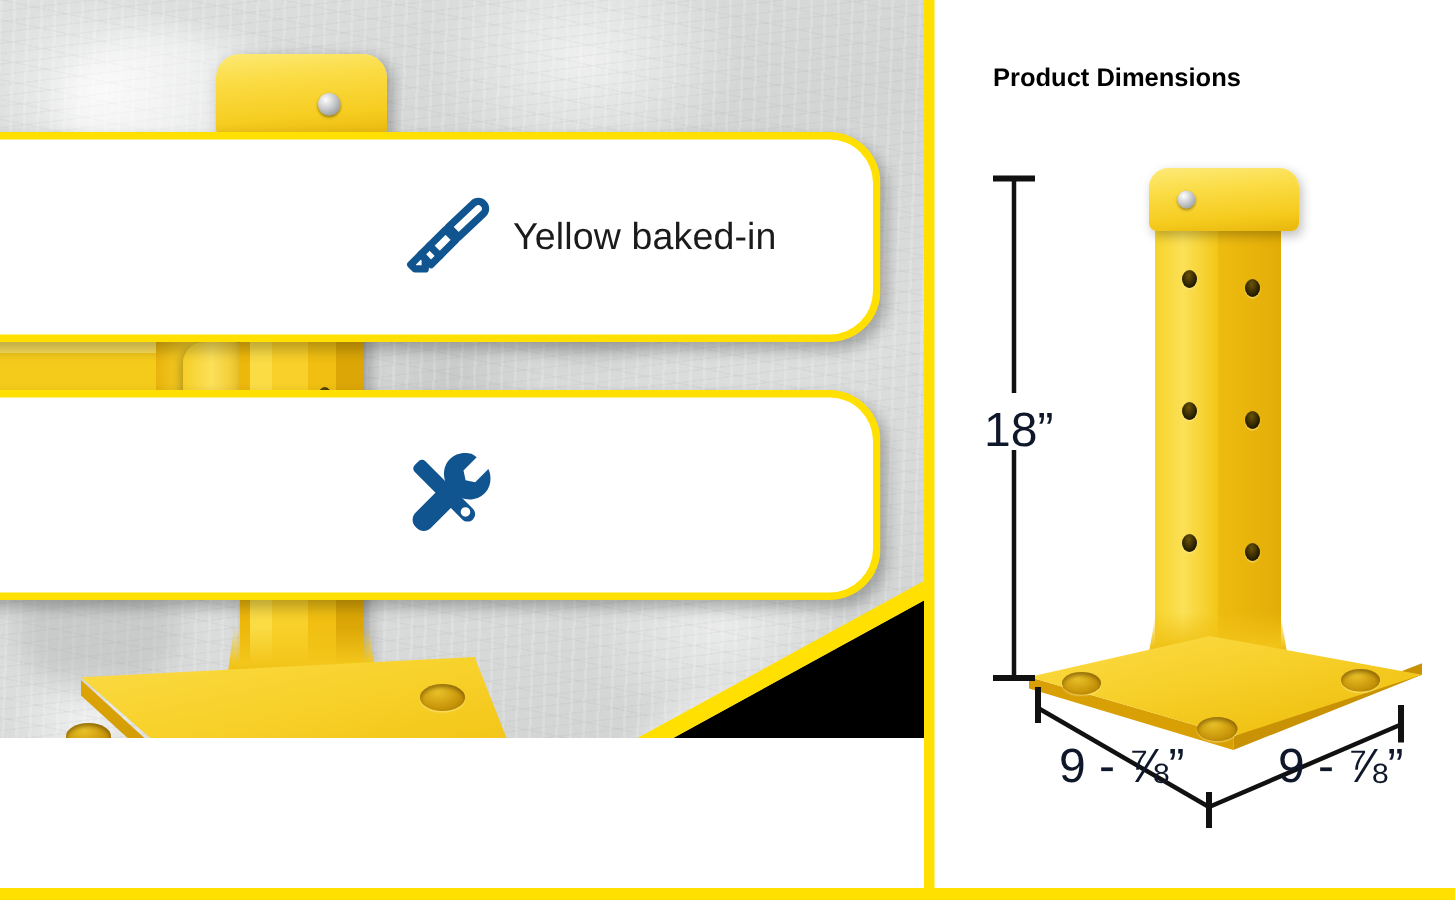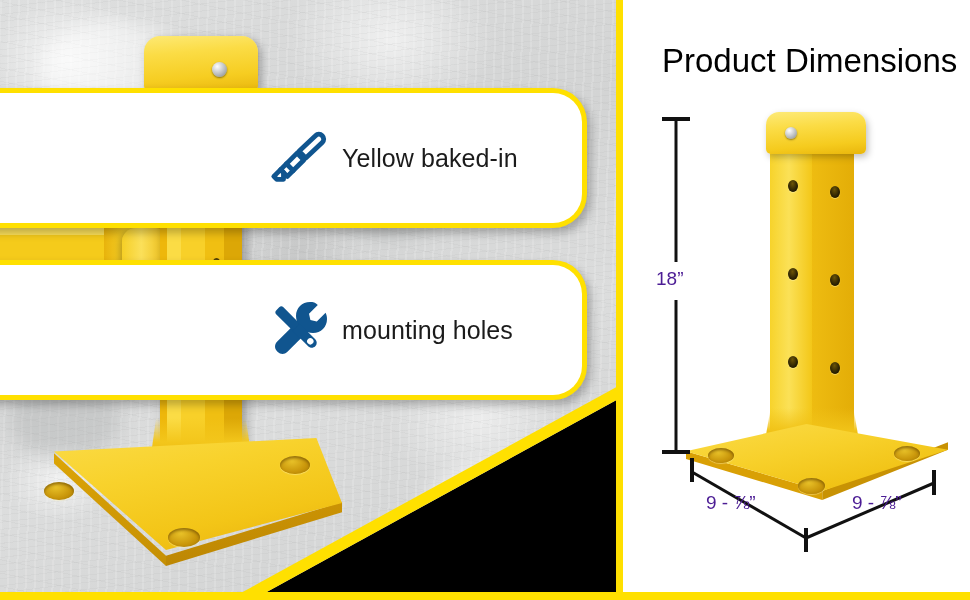--- a/index.html
+++ b/index.html
@@ -1,21 +1,21 @@
 <!DOCTYPE html>
 <html><head>
 <meta charset="utf-8">
 <style>
   html,body{margin:0;padding:0;}
   body{width:970px;height:600px;overflow:hidden;background:#fff;
        font-family:"Liberation Sans",sans-serif;}
   #stage{position:relative;width:970px;height:600px;overflow:hidden;}
 
   
-  #photo-panel{position:absolute;left:0;top:0;width:622px;height:600px;overflow:hidden;
+  #photo-panel{position:absolute;left:0;top:0;width:622px;height:492px;overflow:hidden;
     background:
       radial-gradient(ellipse 120px 90px at 70px 60px, rgba(255,255,255,.75), rgba(255,255,255,0) 70%),
       radial-gradient(ellipse 150px 110px at 390px 40px, rgba(255,255,255,.6), rgba(255,255,255,0) 70%),
       radial-gradient(ellipse 90px 70px at 300px 250px, rgba(185,186,186,.5), rgba(185,186,186,0) 70%),
       radial-gradient(ellipse 130px 100px at 480px 420px, rgba(255,255,255,.5), rgba(255,255,255,0) 70%),
       radial-gradient(ellipse 80px 60px at 60px 480px, rgba(255,255,255,.6), rgba(255,255,255,0) 70%),
       linear-gradient(160deg,#dedfdf 0%,#d3d4d4 38%,#dcdddd 62%,#cfd0d0 100%);
   }
   
   .grain{position:absolute;inset:0;opacity:.5;
@@ -90,21 +90,21 @@
     display:flex;align-items:center;justify-content:center;}
   .callout-text{font-size:25px;line-height:1.22;color:#1b1b1b;letter-spacing:.1px;}
   .callout-text .strong{font-weight:bold;color:#10558f;}
   .callout-text .plain{font-weight:normal;}
 
   
   #dim-panel{position:absolute;left:622px;top:0;width:348px;height:600px;background:#fff;}
   #divider-vert{position:absolute;left:616px;top:0;width:7px;height:600px;background:#ffe000;}
   #bottom-strip{position:absolute;left:0;top:592px;width:970px;height:8px;background:#ffe000;}
 
-  #dim-title{position:absolute;left:40px;top:42px;font-size:33px;font-weight:normal;color:#000;}
+  #dim-title{position:absolute;left:40px;top:42px;font-size:17px;font-weight:bold;color:#000;}
 
   
   #post-dim-cap{position:absolute;left:766px;top:112px;width:100px;height:42px;
     background:linear-gradient(175deg,#fdea78 0%,#fbdc45 35%,#f5cb1e 75%,#e9b60c 100%);
     border-radius:13px 13px 5px 5px;box-shadow:2px 3px 7px rgba(0,0,0,.25);}
   #post-dim-cap-bolt{position:absolute;left:785px;top:127px;width:12px;height:12px;border-radius:50%;
     background:radial-gradient(circle at 35% 30%,#ffffff,#bcbfc1 55%,#83878a);
     box-shadow:0 1px 2px rgba(0,0,0,.4);}
   #post-dim-left{position:absolute;left:770px;top:146px;width:42px;height:300px;
     background:linear-gradient(90deg,#f7d32b,#fbe157 45%,#f3c718);}
@@ -119,21 +119,21 @@
 
   #base-dim{position:absolute;left:686px;top:424px;width:262px;height:76px;}
   #base-dim-top{position:absolute;inset:0;
     background:linear-gradient(168deg,#fbdc49 0%,#f7d02a 40%,#f0c113 75%,#e6ae0b 100%);
     clip-path:polygon(0% 36%, 46% 0%, 100% 34%, 52% 88%);
     box-shadow:0 5px 10px rgba(0,0,0,.25);}
   #base-dim-edge{position:absolute;inset:0;background:#d9a005;
     clip-path:polygon(0% 36%, 0% 46%, 52% 100%, 52% 88%);}
   #base-dim-edge2{position:absolute;inset:0;background:#c89204;
     clip-path:polygon(52% 100%, 100% 34%, 100% 24%, 52% 88%);}
-  .dimlabel{position:absolute;font-size:19px;color:#4c1d95;white-space:nowrap;}
+  .dimlabel{position:absolute;font-size:32px;color:#0f172a;white-space:nowrap;}
   svg.dimsvg{position:absolute;left:0;top:0;overflow:visible;}
 </style>
 </head>
 <body>
 
 <div id="stage">
 
   <div id="photo-panel">
     <div class="grain"></div>
     <div class="blotch" style="left:40px;top:20px;width:150px;height:100px;background:rgba(255,255,255,.45);"></div>
@@ -188,21 +188,20 @@
           <path d="M16.4 4.6 4.6 16.4c-1.2 1.2-1.2 3.2 0 4.4l32.2 32.2c1.2 1.2 3.2 1.2 4.4 0l2-2-36.4-36.4 2-2 36.4 36.4 2-2c1.2-1.2 1.2-3.2 0-4.4L20.8 4.6c-1.2-1.2-3.2-1.2-4.4 0z" opacity="0"></path>
           <path d="M8.6 46.6c-3.1 3.1-3.1 8.1 0 11.2s8.1 3.1 11.2 0L57.4 20.2l-11.2-11.2L8.6 46.6z" opacity="0"></path>
           <g transform="rotate(-45 32 32)">
             <rect x="27" y="2" width="10" height="26" rx="3"></rect>
             <path d="M27 28h10v22c0 2.8-2.2 5-5 5s-5-2.2-5-5V28z"></path>
             <circle cx="32" cy="48" r="3.2" fill="#fff"></circle>
           </g>
         </svg>
       </div>
       <div class="callout-text">
-        <div class="plain">mounting holes</div>
       </div>
     </div>
   </div>
 
   <div id="dim-panel"></div>
   <div id="divider-vert"></div>
 
   <div id="dim-title" style="left:662px;">Product Dimensions</div>
 
   <div id="post-dim-left"></div>

